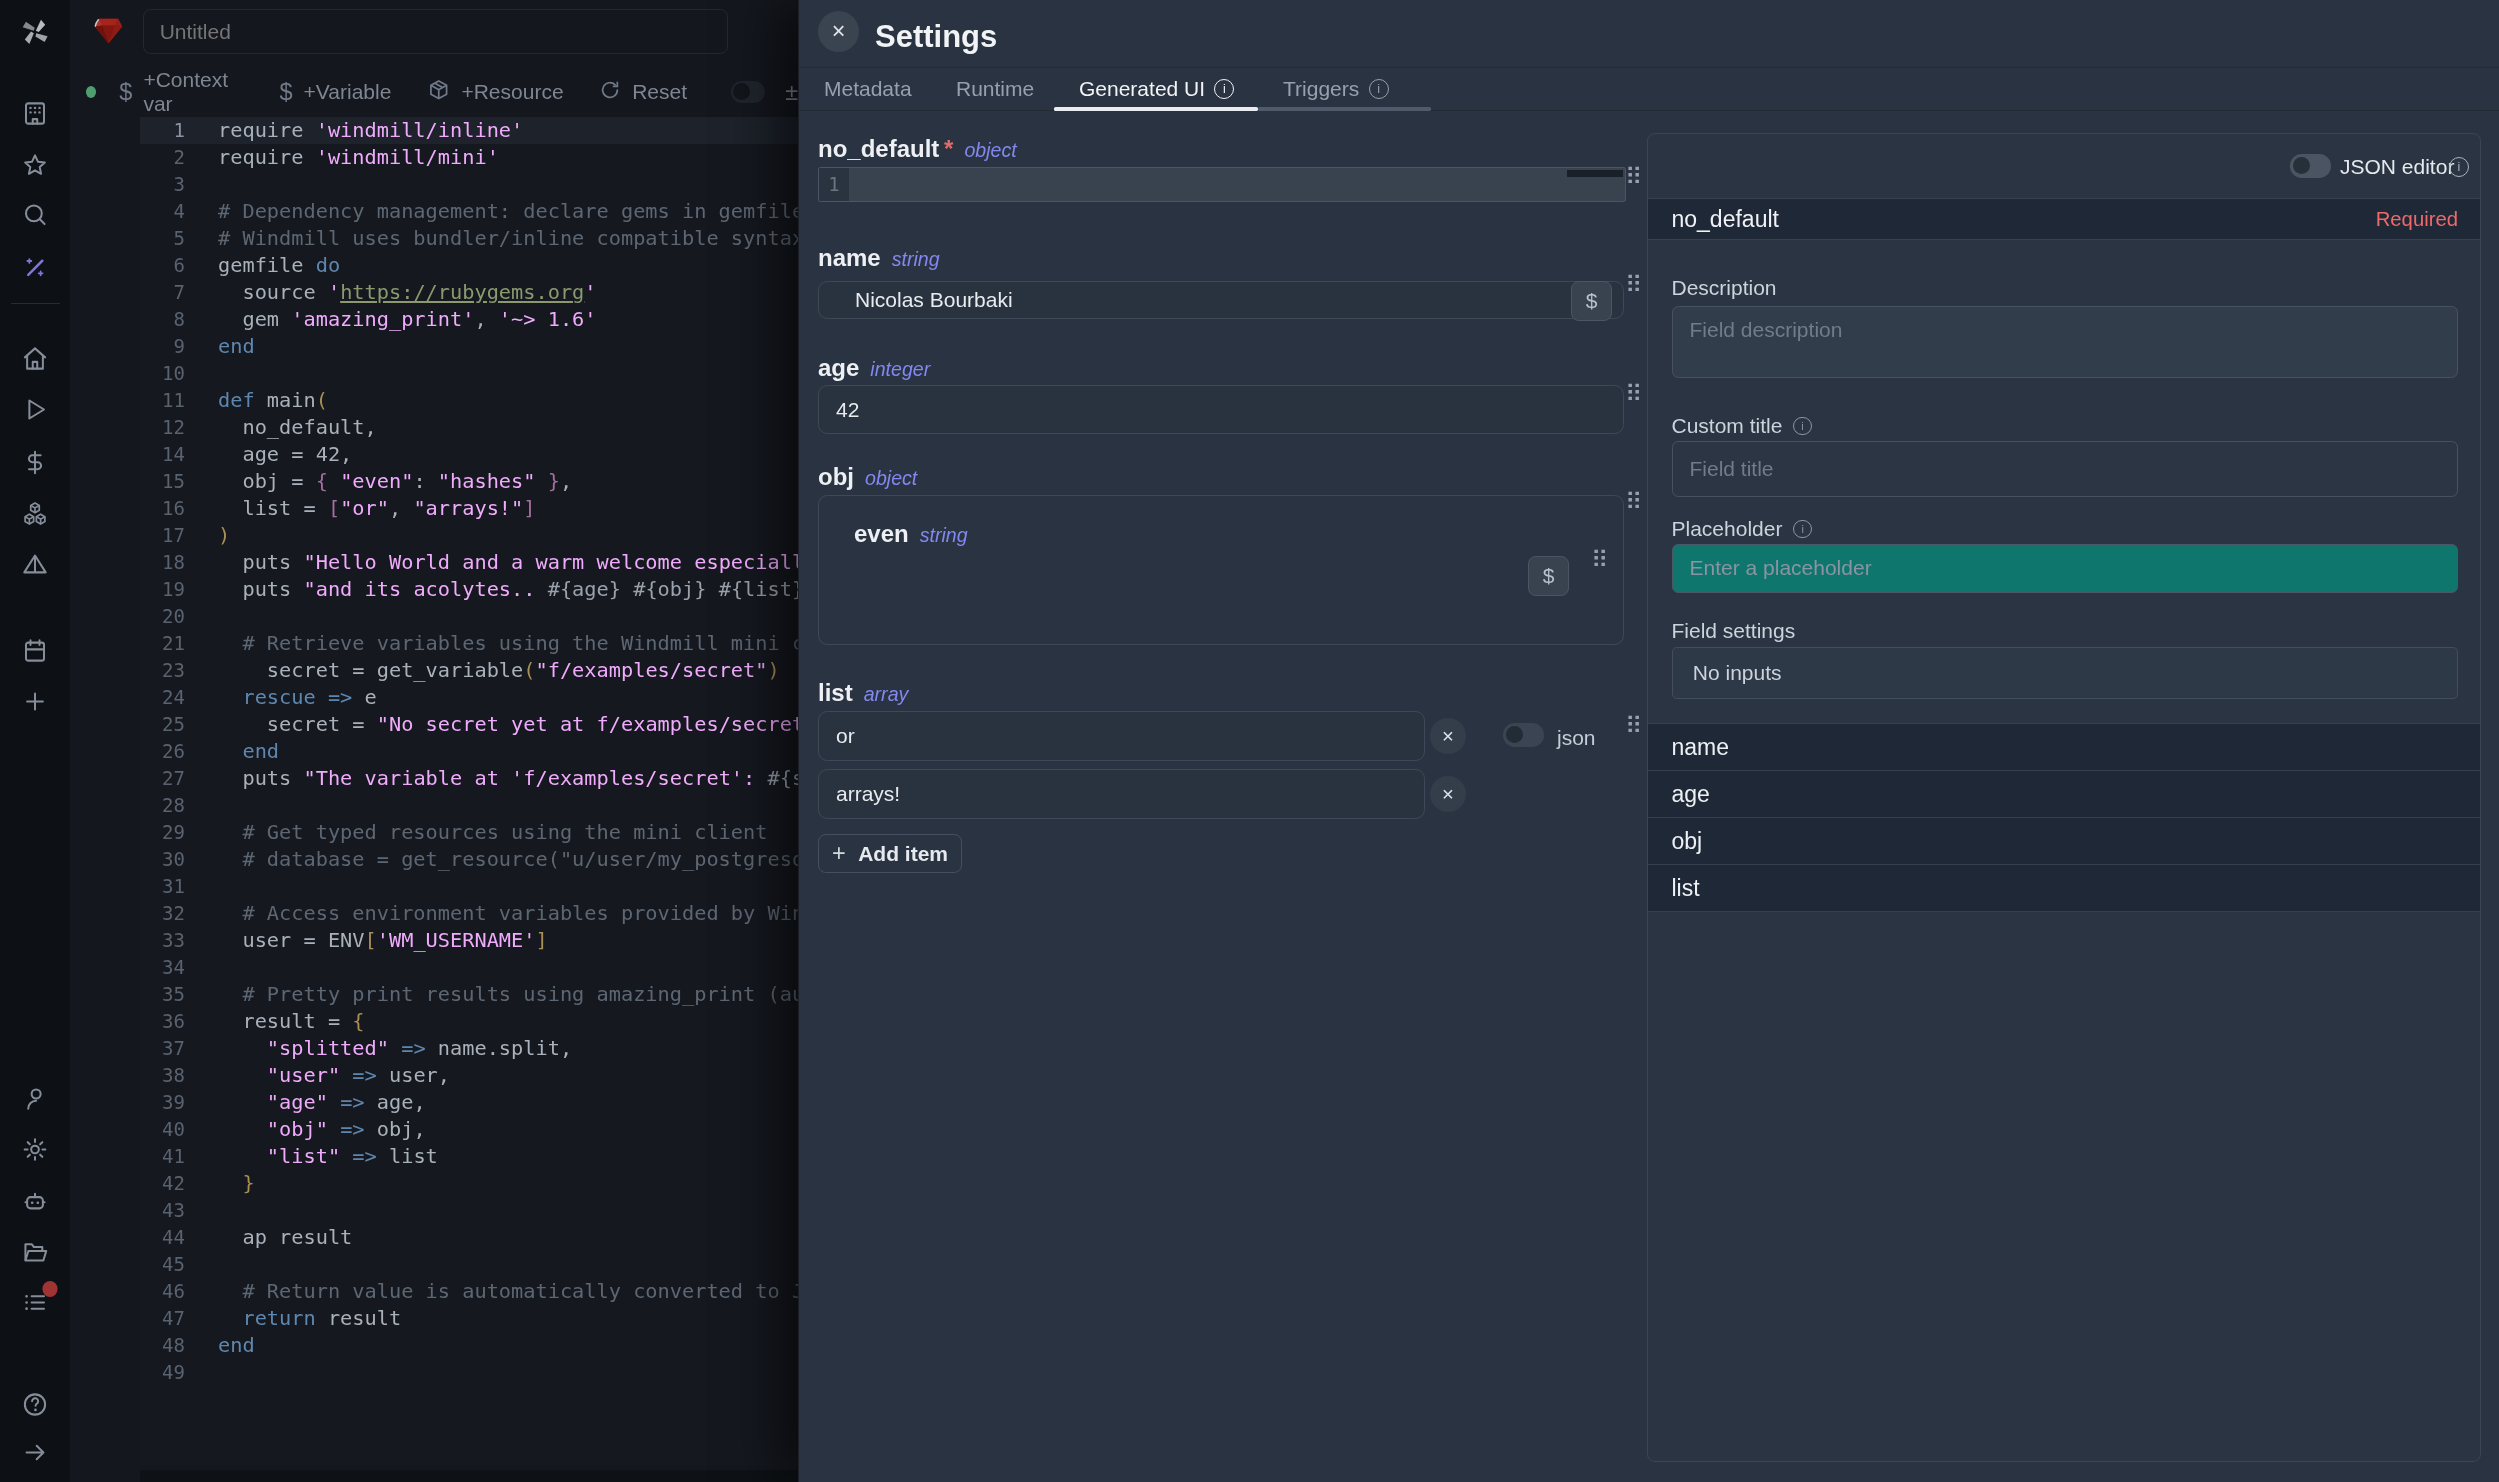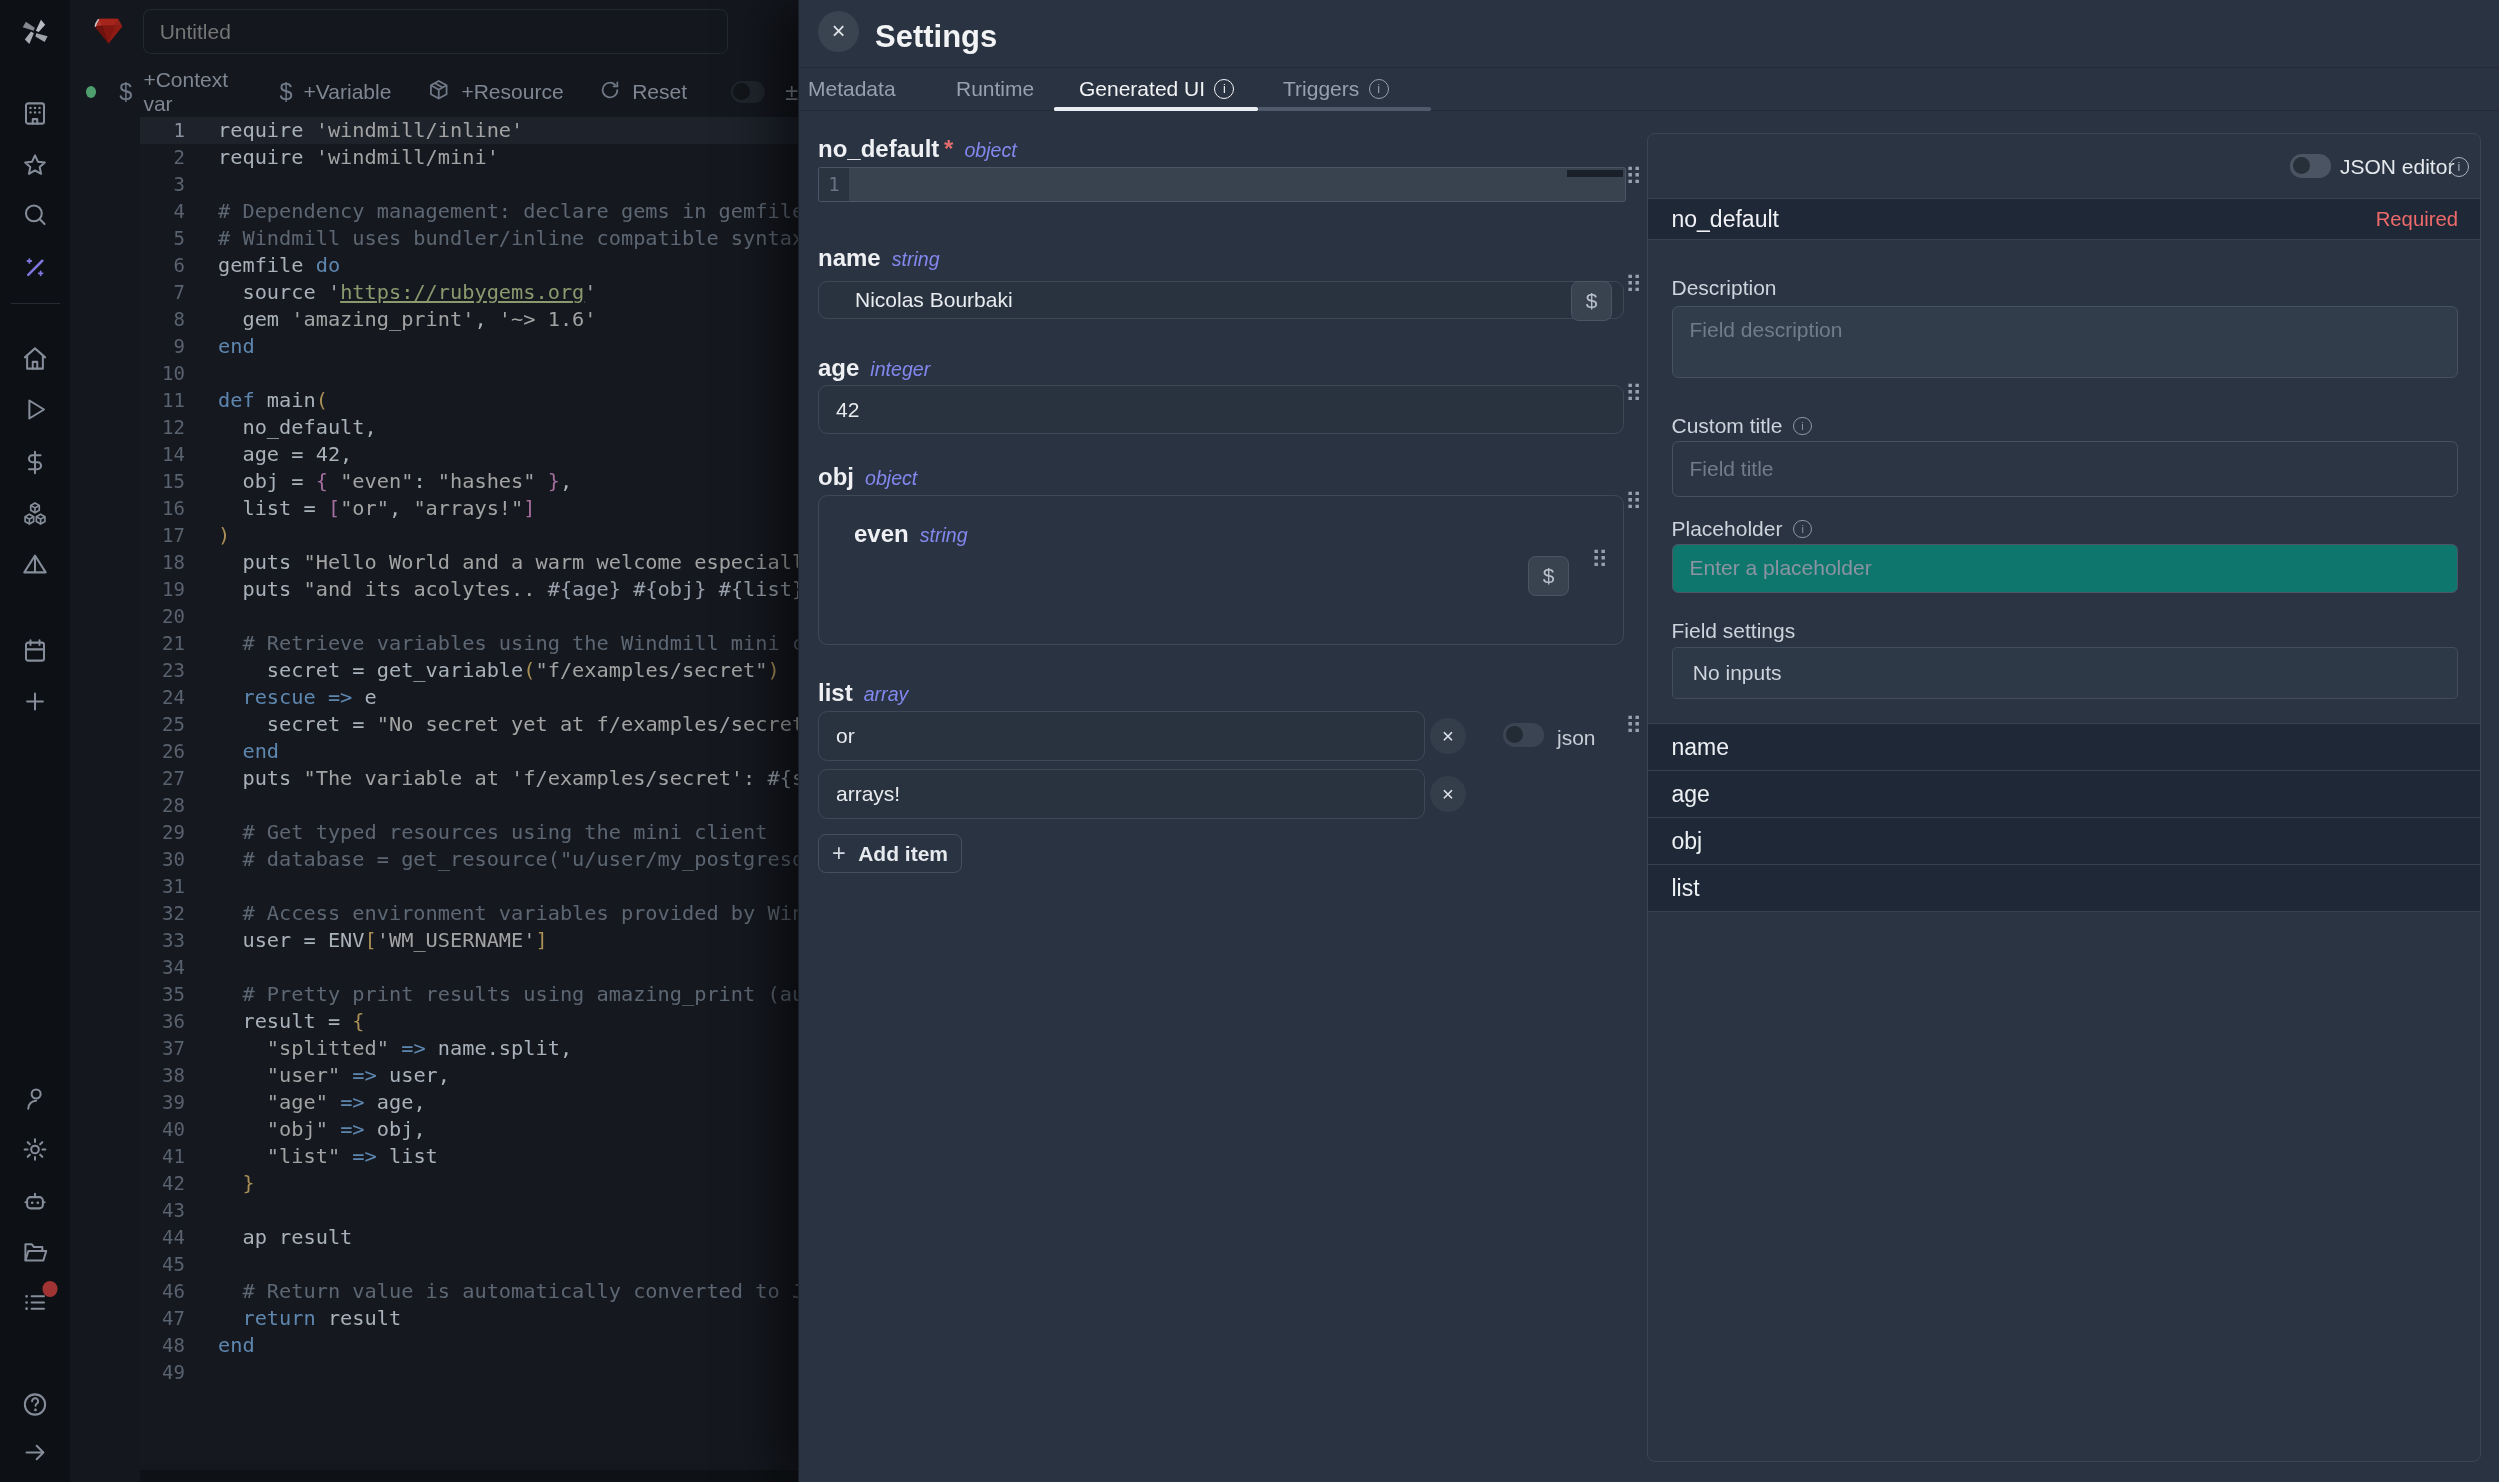--- a/index.html
+++ b/index.html
@@ -29,21 +29,21 @@
   #diff-sym{font-size:23.5px;color:#7e8692;margin-left:20.3px;}
 
   
   #code{position:absolute;left:70px;top:117px;width:728px;height:1348px;overflow:hidden;background:#15181f;
         font-family:"DejaVu Sans Mono",monospace;}
   .cl{display:flex;height:27px;line-height:27px;white-space:pre;}
   .cl.hl{background:#1d222b;}
   .ln{flex:0 0 45px;width:45px;text-align:right;color:#59626f;font-size:19px;}
   .cl.hl .ln{color:#8a93a0;}
   .lc{padding-left:33px;font-size:20.3px;color:#a9b1bb;}
-  .tok-p{color:#a9b1bb}.tok-s{color:#a3a3a3}.tok-u{color:#8a9a6e;text-decoration:underline}
+  .tok-p{color:#a9b1bb}.tok-s{color:#f0abfc}.tok-u{color:#8a9a6e;text-decoration:underline}
   .tok-c{color:#5d6773}.tok-k{color:#5e87b0}.tok-b1{color:#a98f55}.tok-b2{color:#a56f9f}.tok-i{color:#9aa2ad}
   #code-botfill{position:absolute;left:70px;top:1470px;width:728px;height:12.5px;background:#0e1115;}
 
   
   #drawer{position:absolute;left:798px;top:0;width:1701px;height:1482px;background:#2a3341;
           box-shadow:-22px 0 47px rgba(0,0,0,.55);border-left:0.8px solid #1a1f28;}
   #close-btn{position:absolute;left:19px;top:11px;width:41px;height:41px;border-radius:50%;background:#3a4450;
       color:#dfe3e8;font-size:23.5px;display:flex;align-items:center;justify-content:center;cursor:pointer;}
   #drawer-title{position:absolute;left:76px;top:19px;font-size:31px;font-weight:bold;color:#f1f3f5;}
   #header-line{position:absolute;left:0;top:67px;width:100%;height:0.8px;background:#242b36;}
@@ -347,21 +347,21 @@
         <div class="cl"><span class="ln">49</span><span class="lc"></span></div>
       </div>
     <div id="code-botfill"></div>
   </div>
 
   <div id="drawer">
     <div id="close-btn">×</div>
     <div id="drawer-title">Settings</div>
     <div id="header-line"></div>
 
-    <div class="tab" style="left:9px">
+    <div class="tab" style="left:25px">
       <span>Metadata</span>
     </div>
     <div class="tab" style="left:157px">
       <span>Runtime</span>
     </div>
     <div class="tab active" style="left:280px">
       <span>Generated UI</span>
       <span class="iinfo">i</span>
     </div>
     <div class="tab" style="left:484px">

